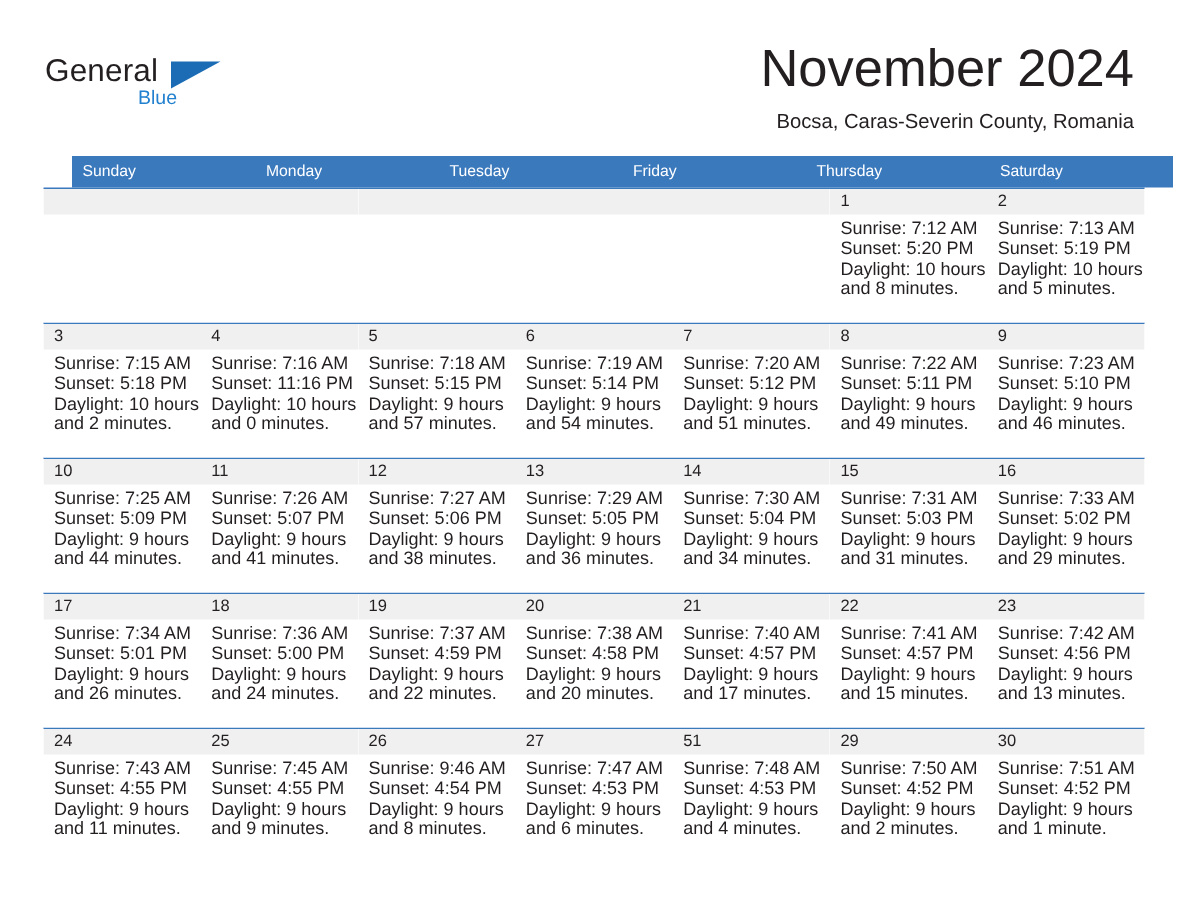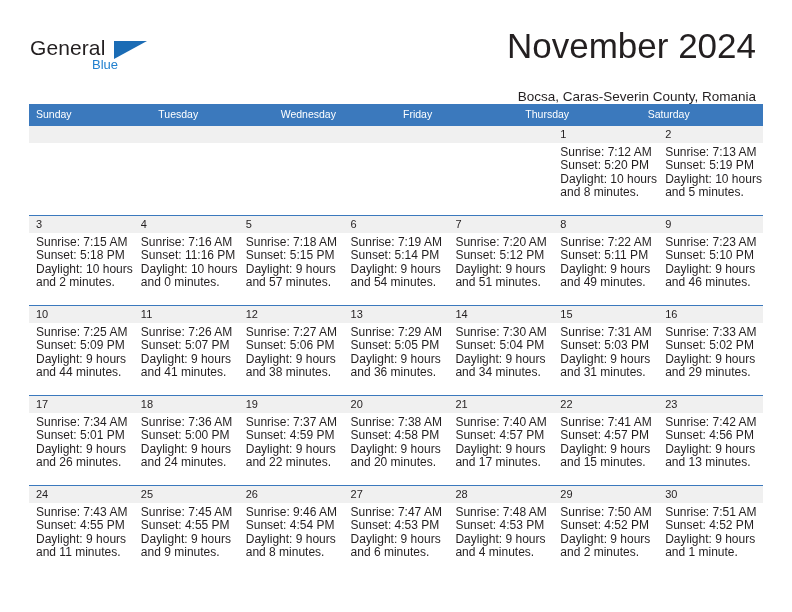--- a/index.html
+++ b/index.html
@@ -72,35 +72,36 @@
   .cal-title {
     font-size: 35px;
     color: #231f20;
     line-height: 32px;
     white-space: nowrap;
   }
   .cal-subtitle {
     font-size: 13.5px;
     color: #231f20;
     line-height: 18px;
-    margin-top: 26px;
+    margin-top: 10px;
     white-space: nowrap;
   }
 
   
   .calendar {
     position: absolute;
     left: 29px;
     top: 104px;
     width: 734px;
   }
   .weekday-row {
     display: flex;
     width: 100%;
     background: #3b79bd;
+    margin-left: 19px;
   }
   .weekday {
     flex: 1 1 0;
     box-sizing: border-box;
     padding: 5px 0 5px 7px;
     font-size: 10.5px;
     color: #ffffff;
     height: 21px;
     line-height: 11px;
     overflow: hidden;
@@ -159,22 +160,22 @@
     <div class="title-block">
       <div class="cal-title">November 2024</div>
       <div class="cal-subtitle">Bocsa, Caras-Severin County, Romania</div>
     </div>
 
   </div>
 
   <div class="calendar">
     <div class="weekday-row" id="weekday-row">
         <div class="weekday">Sunday</div>
+        <div class="weekday">Monday</div>
         <div class="weekday">Tuesday</div>
-        <div class="weekday">Wednesday</div>
         <div class="weekday">Friday</div>
         <div class="weekday">Thursday</div>
         <div class="weekday">Saturday</div>
       </div>
     <div id="weeks-container">
         <div class="week-row">
           <div class="day-cell blank">
             <div class="day-number-strip"></div>
           </div>
           <div class="day-cell blank">
@@ -434,21 +435,21 @@
           <div class="day-cell">
             <div class="day-number-strip">27</div>
             <div class="day-info">
               <div>Sunrise: 7:47 AM</div>
               <div>Sunset: 4:53 PM</div>
               <div>Daylight: 9 hours</div>
               <div>and 6 minutes.</div>
             </div>
           </div>
           <div class="day-cell">
-            <div class="day-number-strip">28</div>
+            <div class="day-number-strip">51</div>
             <div class="day-info">
               <div>Sunrise: 7:48 AM</div>
               <div>Sunset: 4:53 PM</div>
               <div>Daylight: 9 hours</div>
               <div>and 4 minutes.</div>
             </div>
           </div>
           <div class="day-cell">
             <div class="day-number-strip">29</div>
             <div class="day-info">

